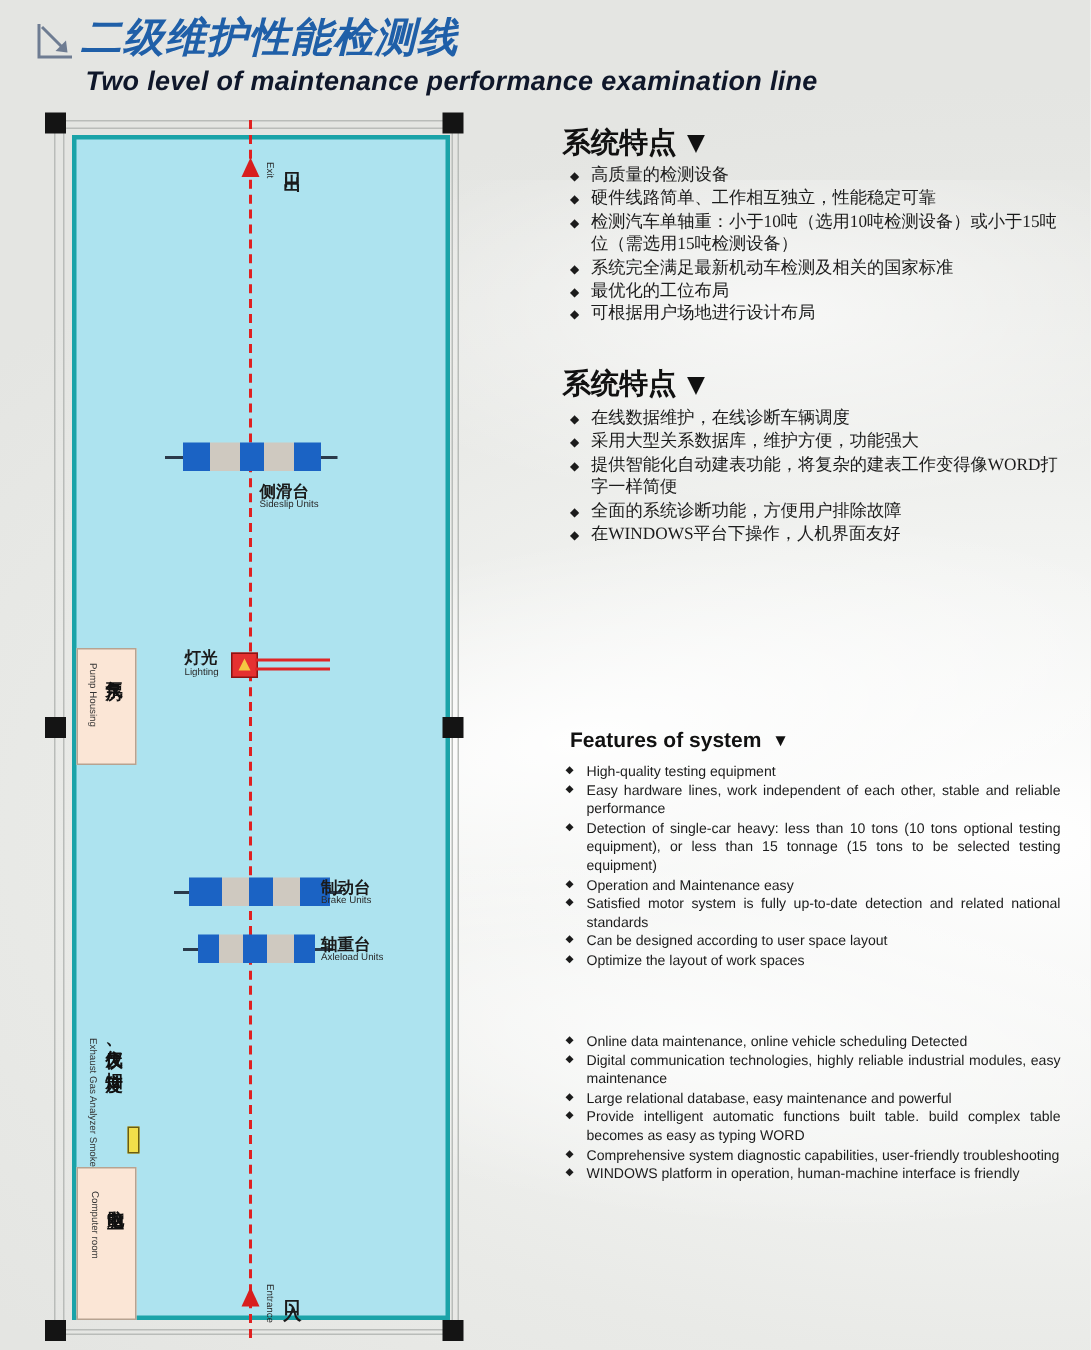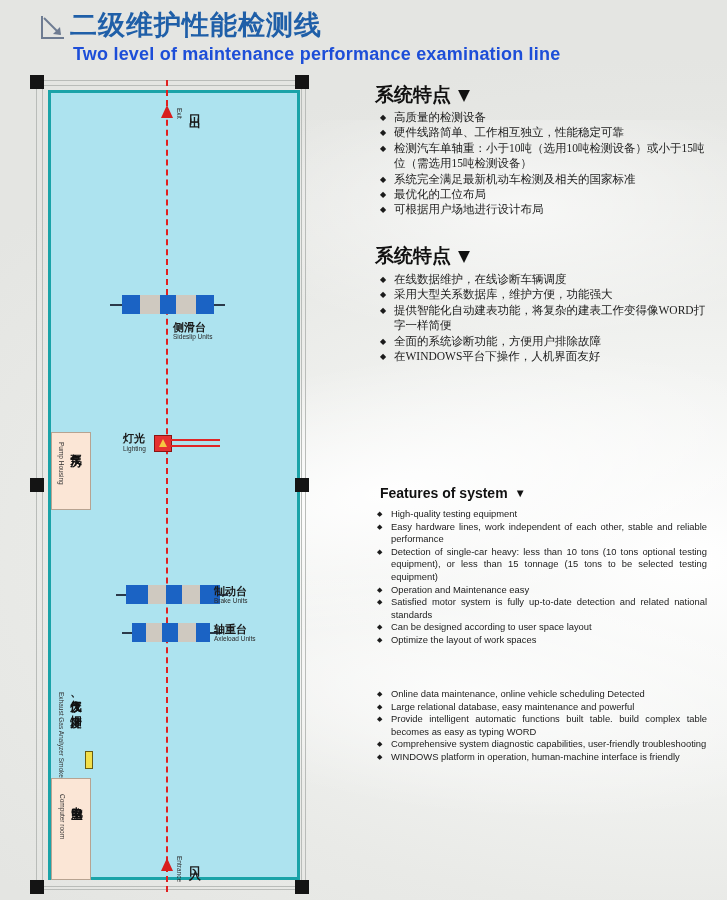--- a/index.html
+++ b/index.html
@@ -15,26 +15,26 @@
   .sw1{right:-120px;top:330px;width:760px;height:300px;
        background:radial-gradient(ellipse at 40% 50%,rgba(255,255,255,.95) 0%,rgba(255,255,255,0) 62%);
        transform:rotate(-9deg);}
   .sw2{right:-60px;top:560px;width:700px;height:260px;
        background:radial-gradient(ellipse at 55% 50%,rgba(255,255,255,.75) 0%,rgba(255,255,255,0) 66%);
        transform:rotate(6deg);}
   .sw3{right:0px;top:120px;width:520px;height:220px;
        background:radial-gradient(ellipse at 60% 40%,rgba(255,255,255,.65) 0%,rgba(255,255,255,0) 70%);}
 
   
-  #header{position:absolute;left:16px;top:0;width:706px;height:72px;}
+  #header{position:absolute;left:0;top:0;width:706px;height:72px;font-style:italic;}
   #corner-icon{position:absolute;left:24px;top:14px;width:26px;height:26px;}
   #title-cn{position:absolute;left:54px;top:8px;font-size:27px;font-weight:bold;
      color:#1f5fa8;letter-spacing:1px;line-height:34px;white-space:nowrap;}
   #title-en{position:absolute;left:57px;top:44px;font-size:18px;font-weight:bold;
-     color:#1d4ed8;letter-spacing:.2px;white-space:nowrap;}
+     color:#0f172a;letter-spacing:.2px;white-space:nowrap;}
 
   
   #diagram{position:absolute;left:18px;top:80px;width:300px;height:812px;}
   .outer-rail{position:absolute;border:1px solid #b9bcb9;}
   .teal-frame{position:absolute;left:30px;top:10px;width:252px;height:790px;
      border:3px solid #1aa3a8;background:#ade3ef;box-sizing:border-box;}
   .mark{position:absolute;width:14px;height:14px;background:#141414;}
   .centerline{position:absolute;left:148px;top:0px;width:0;height:812px;
      border-left:2px dashed #e02020;}
   .arrow-up{position:absolute;width:0;height:0;border-left:6px solid transparent;
@@ -198,17 +198,18 @@
     <li>Easy hardware lines, work independent of each other, stable and reliable performance</li>
     <li>Detection of single-car heavy: less than 10 tons (10 tons optional testing equipment), or less than 15 tonnage (15 tons to be selected testing equipment)</li>
     <li>Operation and Maintenance easy</li>
     <li>Satisfied motor system is fully up-to-date detection and related national standards</li>
     <li>Can be designed according to user space layout</li>
     <li>Optimize the layout of work spaces</li>
   </ul>
 
 <ul class="flist enlist" id="sw-en" style="left:377px;top:688px;width:330px;">
     <li>Online data maintenance, online vehicle scheduling Detected</li>
+    <li>Digital communication technologies, highly reliable industrial modules, easy maintenance</li>
     <li>Large relational database, easy maintenance and powerful</li>
     <li>Provide intelligent automatic functions built table. build complex table becomes as easy as typing WORD</li>
     <li>Comprehensive system diagnostic capabilities, user-friendly troubleshooting</li>
     <li>WINDOWS platform in operation, human-machine interface is friendly</li>
   </ul>
 
 </body></html>

